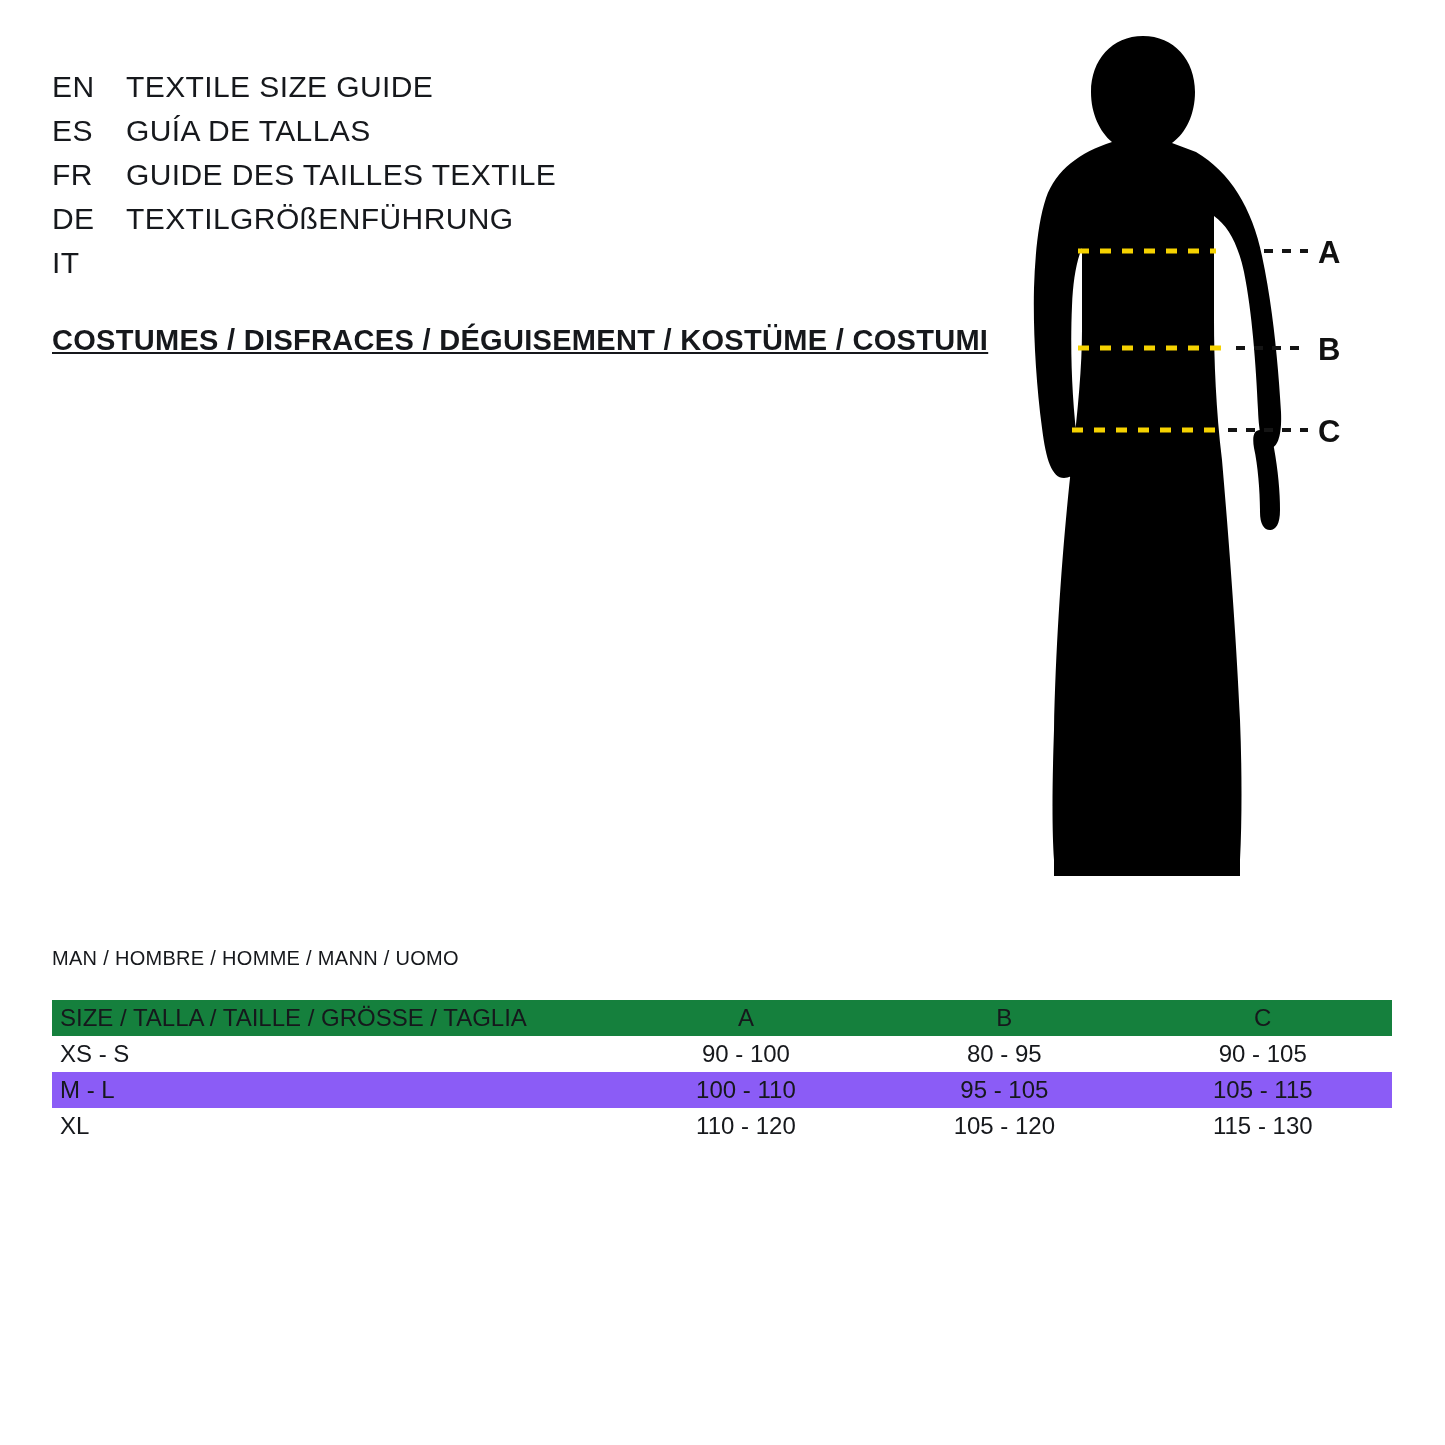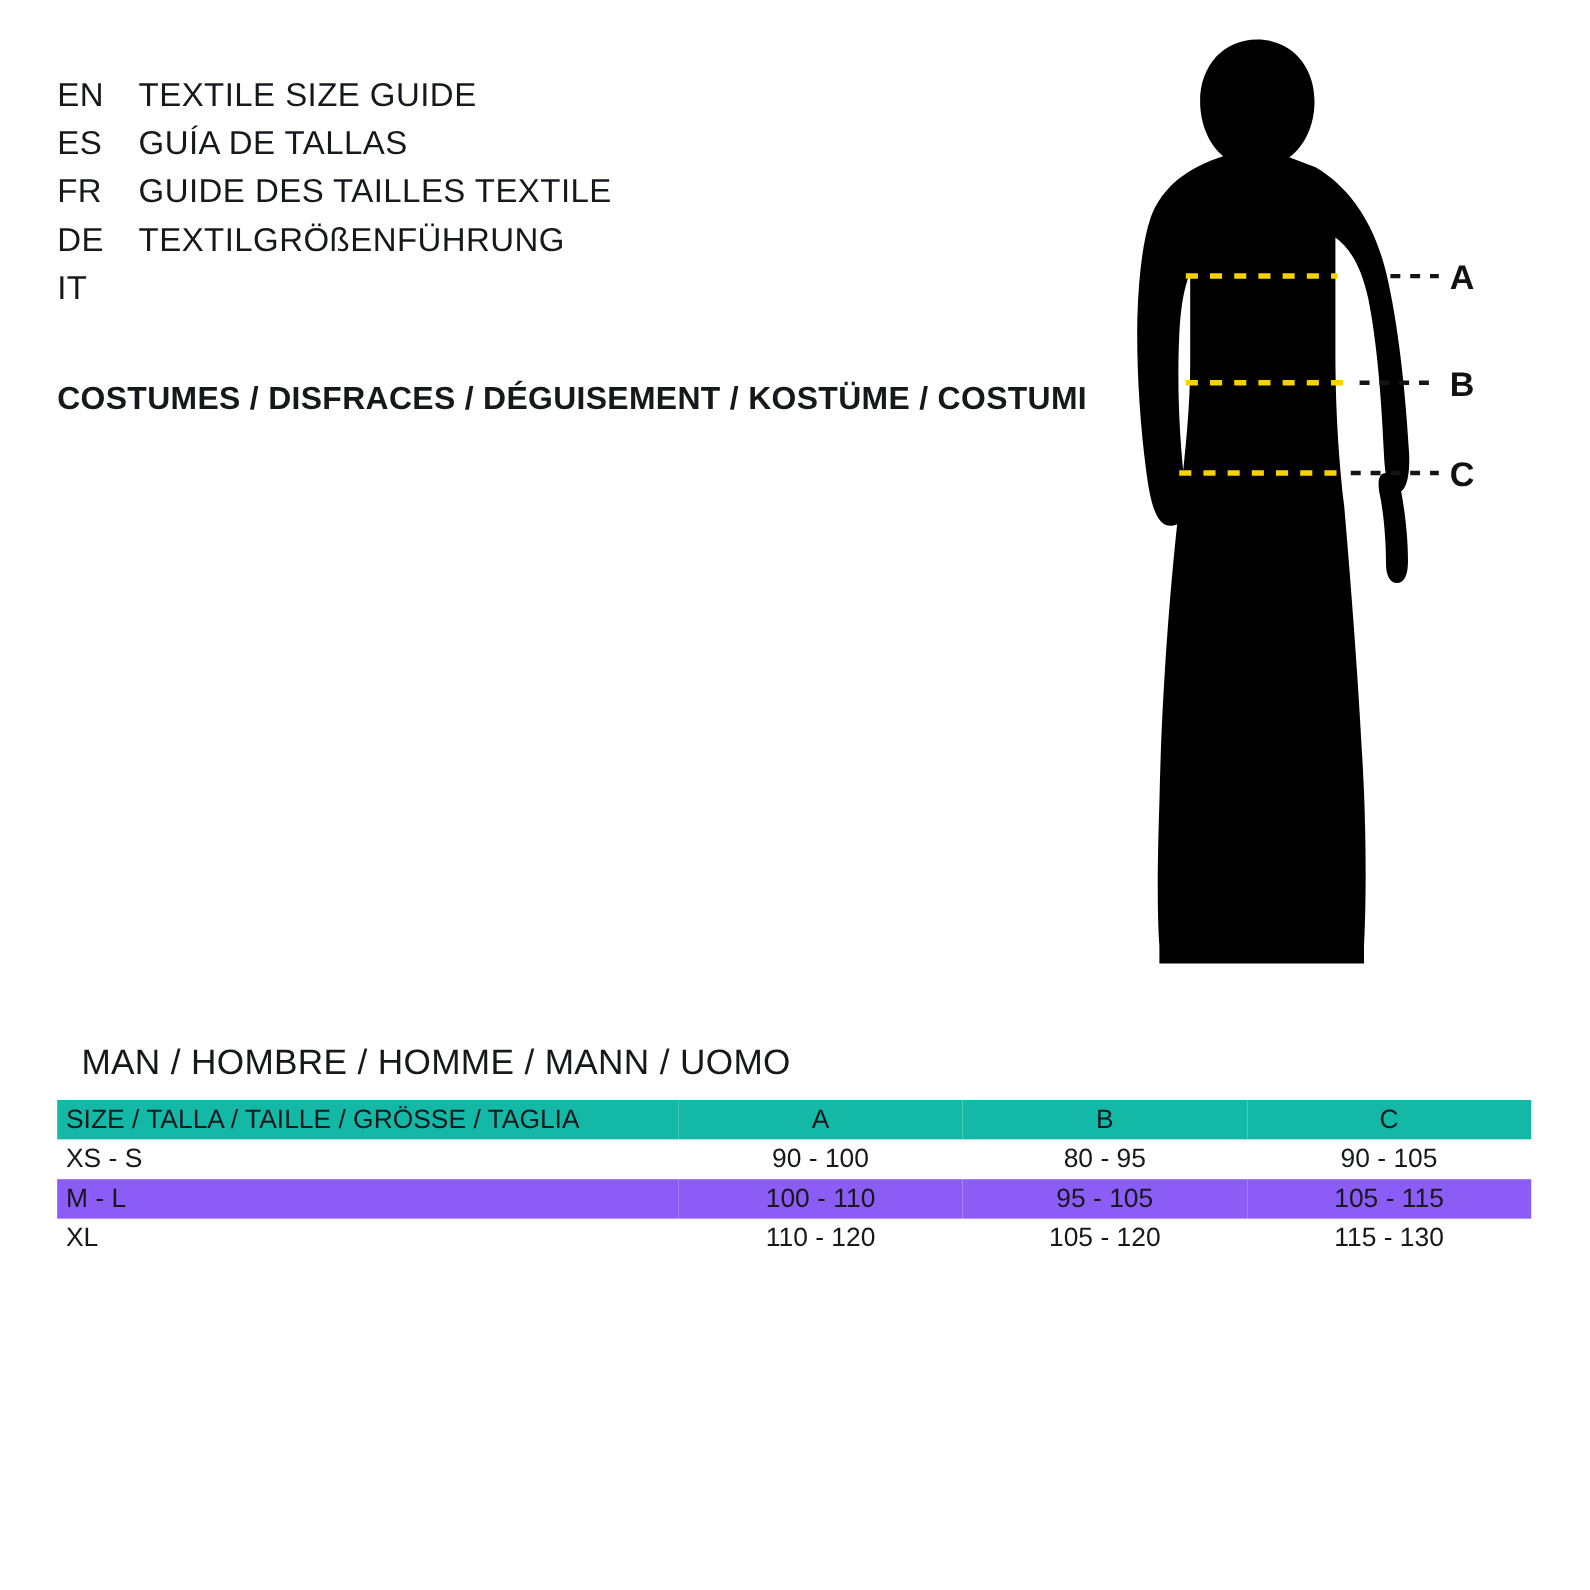--- a/index.html
+++ b/index.html
@@ -39,68 +39,68 @@
   .lang-code {
     width: 74px;
     flex: 0 0 74px;
   }
   .lang-text {
     white-space: nowrap;
   }
   .costumes-line {
     position: absolute;
     left: 52px;
-    top: 347px;
+    top: 324px;
     font-size: 29px;
     font-weight: bold;
     letter-spacing: 0.3px;
     white-space: nowrap;
+    text-decoration: underline;
   }
 
   
   .figure-wrap {
     position: absolute;
     left: 960px;
     top: 30px;
     width: 420px;
     height: 880px;
   }
   .figure-wrap svg {
     display: block;
   }
 
   
   .group-title {
     position: absolute;
     left: 52px;
     top: 947px;
-    font-size: 32px;
+    font-size: 20px;
     letter-spacing: 0.3px;
     color: #16181c;
-    margin-left: 22px;
   }
   table.size-table {
     position: absolute;
     left: 52px;
     top: 1000px;
     width: 1340px;
     border-collapse: collapse;
     font-size: 24px;
     color: #16181c;
   }
   table.size-table th,
   table.size-table td {
     padding: 0;
     height: 36px;
     font-weight: normal;
     text-align: center;
     vertical-align: middle;
   }
   table.size-table thead tr {
-    background: #14b8a6;
+    background: #15803d;
   }
   table.size-table thead th.first,
   table.size-table tbody td.first {
     text-align: left;
     padding-left: 8px;
     width: 560px;
   }
   table.size-table tbody tr.odd {
     background: #ffffff;
   }

